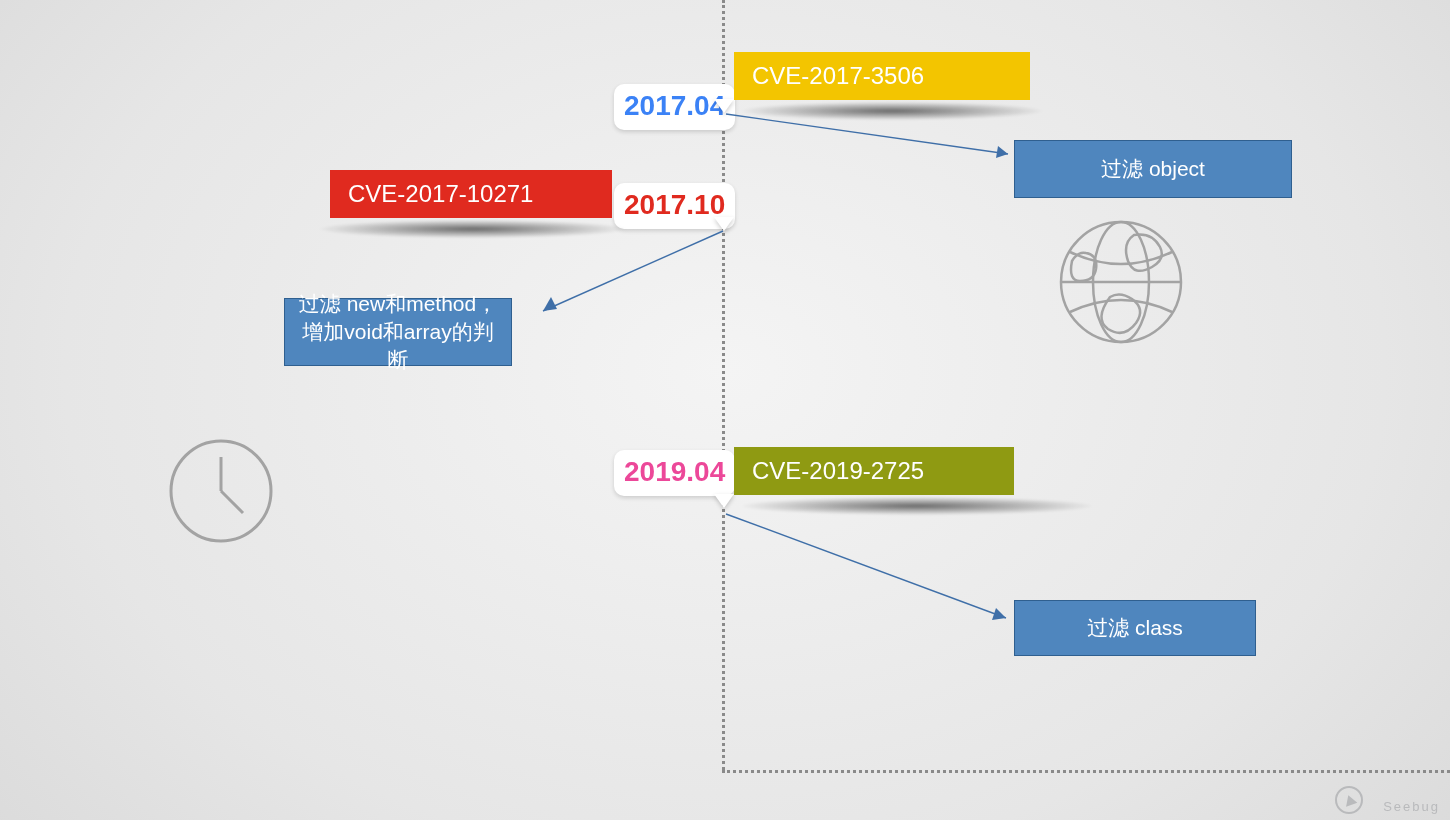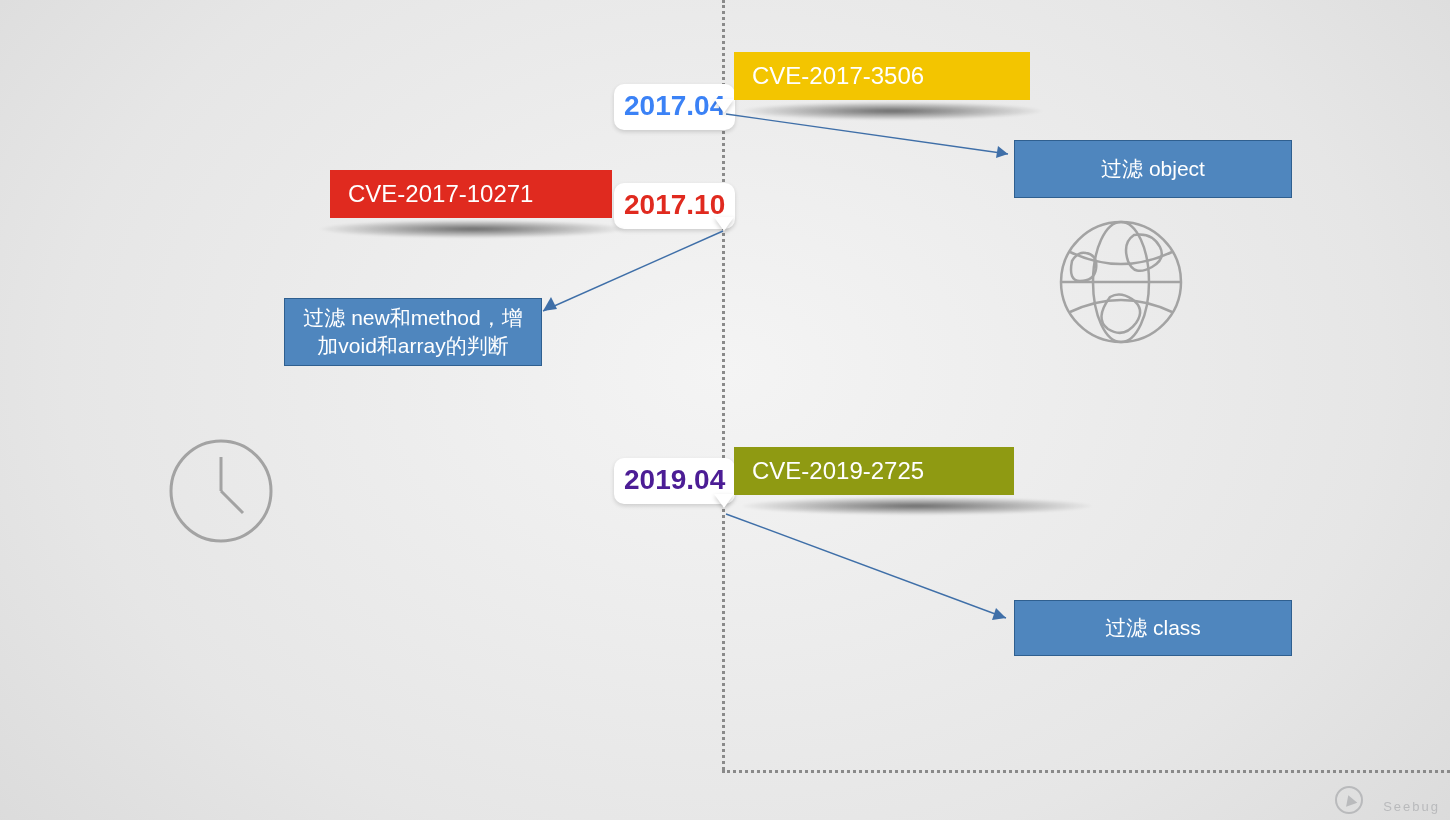--- a/index.html
+++ b/index.html
@@ -6,21 +6,21 @@
   html, body { margin: 0; padding: 0; width: 1450px; height: 820px; overflow: hidden; font-family: "Microsoft YaHei", Arial, sans-serif; }
   .stage { position: relative; width: 1450px; height: 820px; background: radial-gradient(ellipse 1200px 900px at 50% 45%, #f4f4f4 0%, #e6e6e6 55%, #d2d2d2 100%); }
   .dotline-v { position: absolute; border-left: 3px dotted #8a8a8a; }
   .dotline-h { position: absolute; border-top: 3px dotted #8a8a8a; }
   .date-pill {
     position: absolute; background: #fff; border-radius: 10px; padding: 6px 10px 8px 10px;
     box-shadow: 0 2px 4px rgba(0,0,0,0.15); font-size: 28px; font-weight: 600;
   }
   .date-pill.yellow { color: #3b82f6; margin-top: 29px; }
   .date-pill.red    { color: #e02a1f; }
-  .date-pill.olive  { color: #4c1d95; margin-top: 8px; }
+  .date-pill.olive  { color: #ec4899; }
   .pointer-down {
     position: absolute; width: 0; height: 0; border-left: 10px solid transparent; border-right: 10px solid transparent; border-top: 14px solid #fff;
     filter: drop-shadow(0 2px 2px rgba(0,0,0,0.2));
   }
   .cve-bar {
     position: absolute; height: 48px; line-height: 48px; padding: 0 18px; color: #fff; font-size: 24px;
   }
   .cve-bar.yellow { background: #f3c500; }
   .cve-bar.red    { background: #e02a1f; }
   .cve-bar.olive  { background: #8f9a12; }
@@ -91,38 +91,38 @@
   <div class="date-pill red" style="left:614px; top:173px;margin-top:10px;">
     <span>2017.10</span>
   </div>
   <div class="pointer-down" style="left:714px; top:217px;"></div>
   <div class="cve-shadow" style="left:320px; top:220px; width:306px;"></div>
 
   <svg class="arrow" style="left:525px; top:225px;" width="210" height="100">
     <line x1="198" y1="6" x2="18" y2="86"></line>
     <polygon points="18,86 32,84 26,72"></polygon>
   </svg>
-  <div class="note-box" style="left:284px; top:298px; width:258px; height:68px;">
+  <div class="note-box" style="left:284px; top:298px; width:228px; height:68px;">
     <span>过滤 new和method，增加void和array的判断</span>
   </div>
 
   <div class="date-pill olive" style="left:614px; top:450px;">
     <span>2019.04</span>
   </div>
   <div class="pointer-down" style="left:714px; top:494px;"></div>
   <div class="cve-bar olive" style="left:734px; top:447px; width:280px;">
     <span>CVE-2019-2725</span>
   </div>
   <div class="cve-shadow" style="left:742px; top:497px; width:350px;"></div>
 
   <svg class="arrow" style="left:720px; top:508px;" width="310" height="130">
     <line x1="6" y1="6" x2="286" y2="110"></line>
     <polygon points="286,110 276,100 272,112"></polygon>
   </svg>
-  <div class="note-box" style="left:1014px; top:600px; width:278px; height:56px;">
+  <div class="note-box" style="left:1014px; top:600px; width:242px; height:56px;">
     <span>过滤 class</span>
   </div>
 
   <div class="watermark">
     <span class="circ"></span>
     <span>Seebug</span>
   </div>
 
 </div>
 

